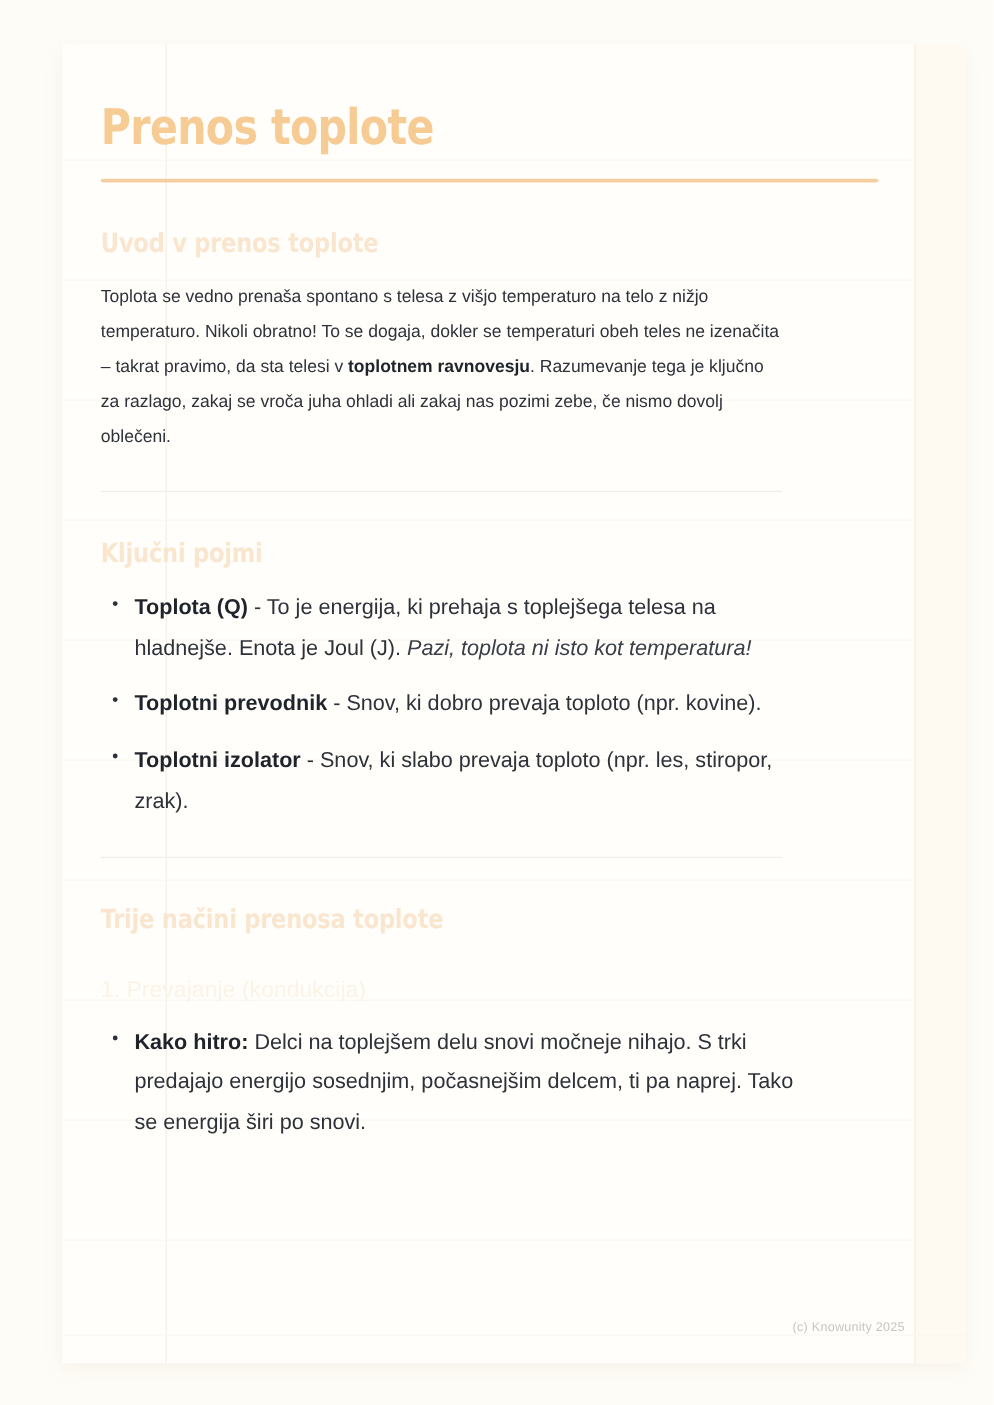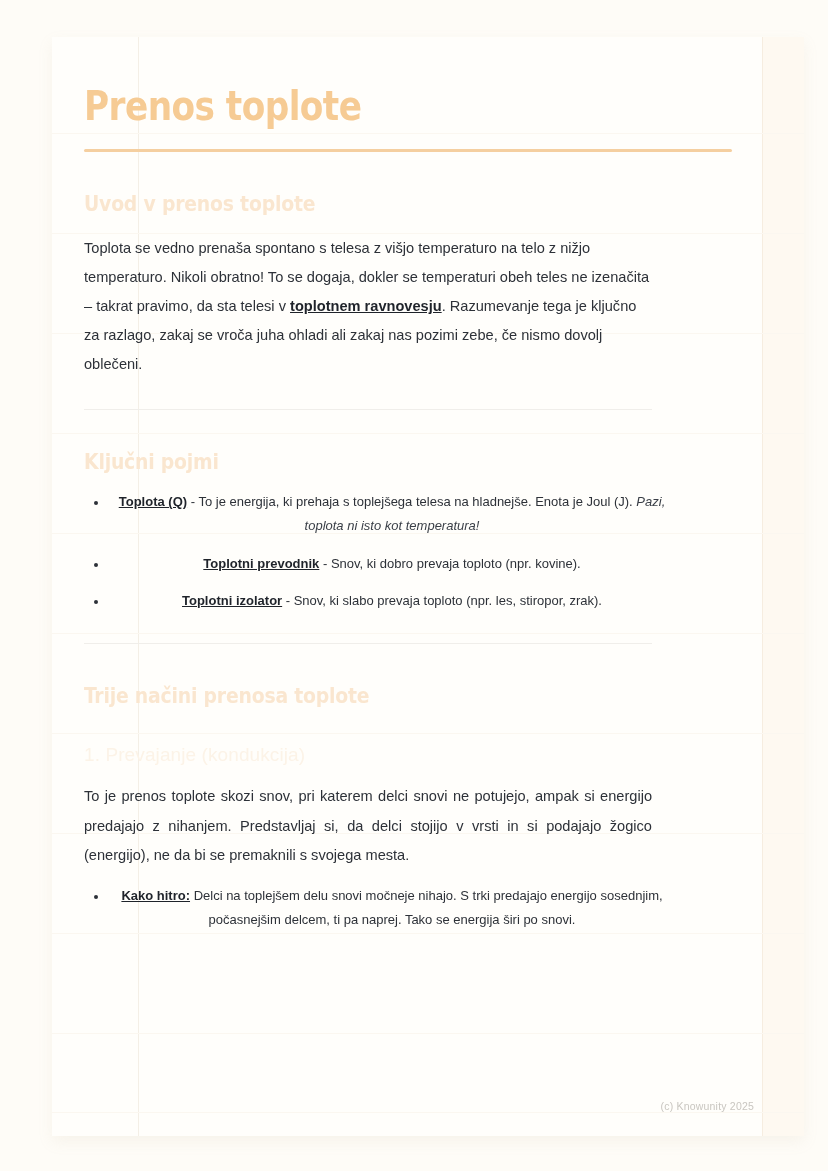--- a/index.html
+++ b/index.html
@@ -124,42 +124,40 @@
     color: #2D3138;
     max-width: 570px;
   }
   .para.justified {
     text-align: justify;
     max-width: 568px;
   }
   .para b, .bullet b {
     font-weight: 700;
     color: #1F232A;
-    text-decoration: underline;
   }
   .para i, .bullet i {
     font-style: italic;
     color: #3A3F47;
   }
 
   
   .bullets {
     margin: 0;
     padding: 14px 0 0 0;
     list-style: none;
   }
   .bullet {
     position: relative;
     padding-left: 28px;
     margin-bottom: 13px;
-    font-size: 13px;
+    font-size: 18px;
     line-height: 1.87;
     color: #2D3138;
     max-width: 560px;
-    text-align: center;
   }
   .bullet:last-child { margin-bottom: 0; }
   .bullet .dot {
     position: absolute;
     left: 10px;
     top: 11px;
     width: 4px;
     height: 4px;
     border-radius: 50%;
     background: #2D3138;
@@ -228,21 +226,20 @@
         <span class="dot"></span>
         <b>Toplotni izolator</b><span> - Snov, ki slabo prevaja toploto (npr. les, stiropor, zrak).</span>
       </li>
     </ul>
 
     <div class="divider"></div>
 
     <h2 class="h2">Trije načini prenosa toplote</h2>
 
     <h3 class="h3">1. Prevajanje (kondukcija)</h3>
-    <p class="para justified">To je prenos toplote skozi snov, pri katerem delci snovi ne potujejo, ampak si energijo predajajo z nihanjem. Predstavljaj si, da delci stojijo v vrsti in si podajajo žogico (energijo), ne da bi se premaknili s svojega mesta.</p>
     <ul class="bullets">
       <li class="bullet">
         <span class="dot"></span>
         <b>Kako hitro:</b><span> Delci na toplejšem delu snovi močneje nihajo. S trki predajajo energijo sosednjim, počasnejšim delcem, ti pa naprej. Tako se energija širi po snovi.</span>
       </li>
     </ul>
 
   </div>
 
   <div class="footer">(c) Knowunity 2025</div>

